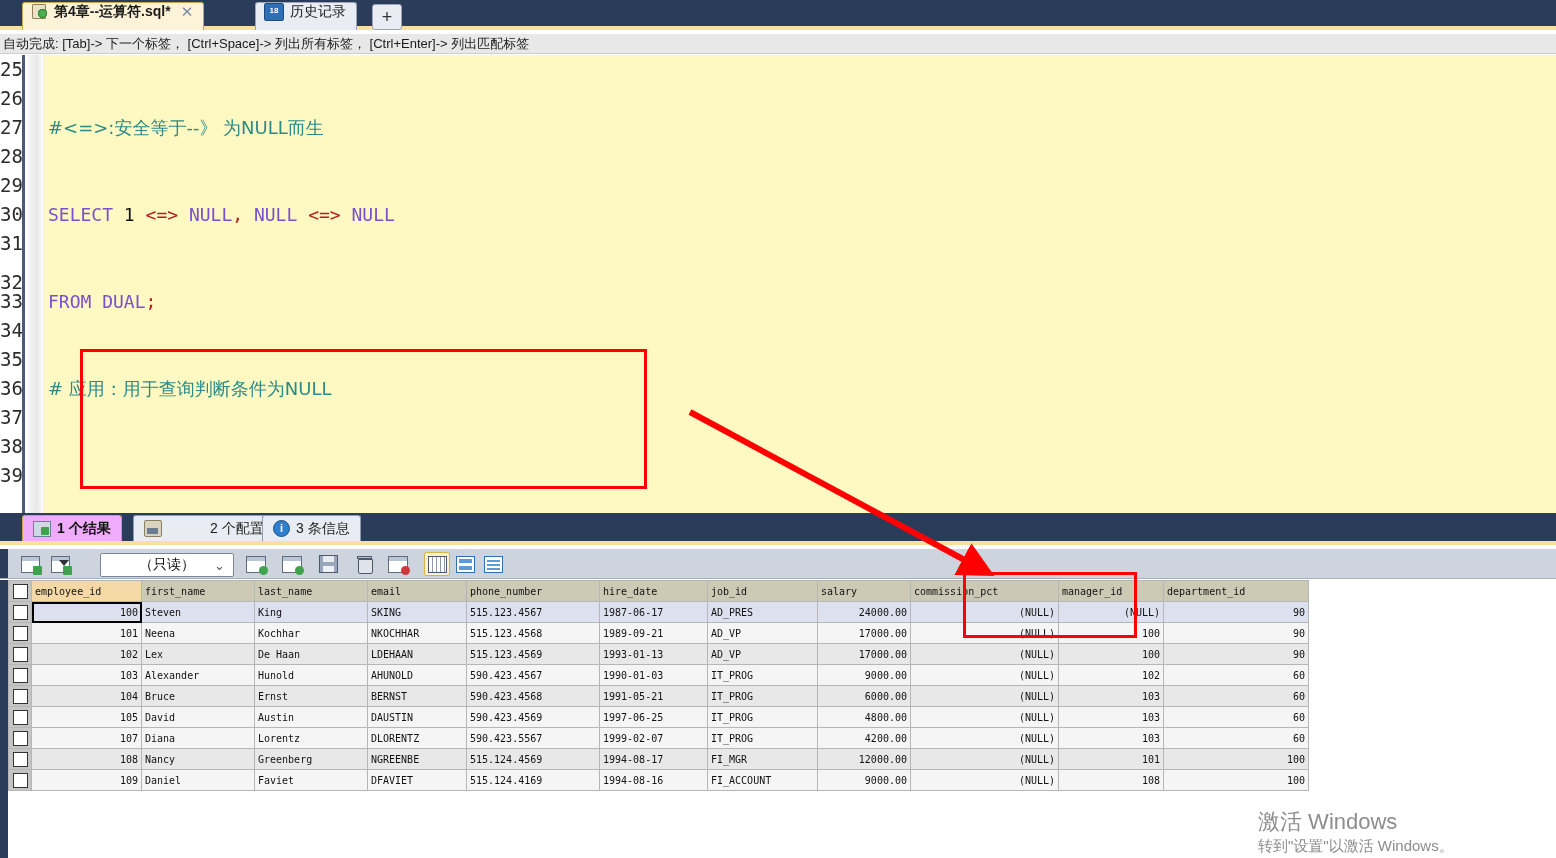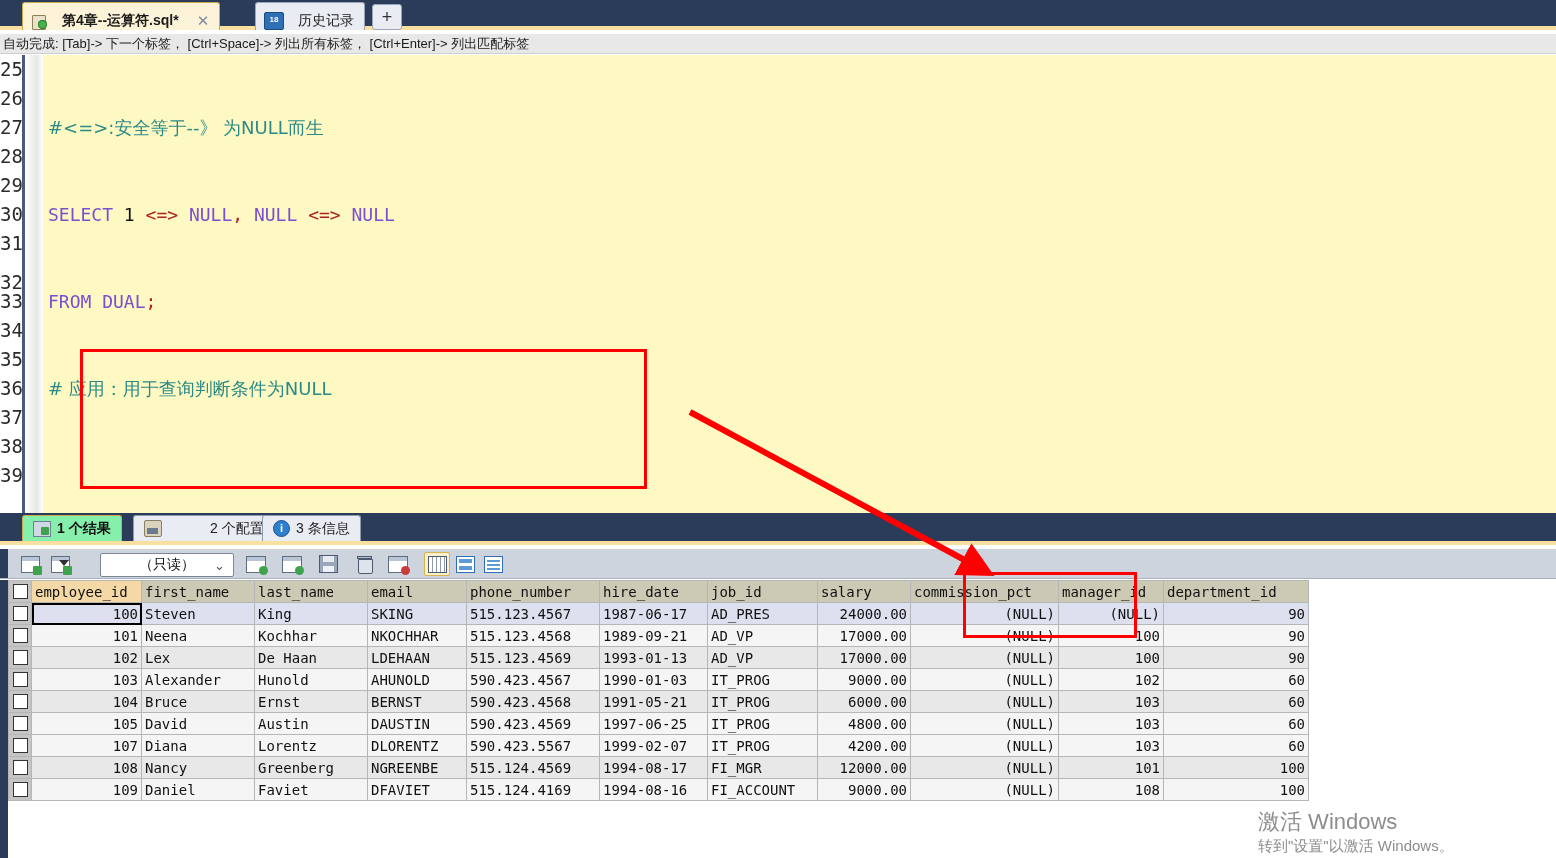--- a/index.html
+++ b/index.html
@@ -13,21 +13,21 @@
 
   
   .tabstrip{
     position:absolute;left:0;top:0;width:1556px;height:30px;
     background:#2b3c5b;
     border-bottom:4px solid #fae0a0;
     box-sizing:border-box;
   }
   .tab{
     position:absolute;top:2px;height:28px;
-    display:flex;align-items:flex-end;gap:14px;
+    display:flex;align-items:flex-start;gap:6px;
     padding:0 10px 0 8px;
     box-sizing:border-box;
     font-size:14px;
     cursor:default;
   }
   .tab.active{
     left:22px;
     background:#fdf3d8;
     color:#1b1b1b;
     font-weight:bold;
@@ -131,21 +131,21 @@
   
   .restabs{
     position:absolute;left:0;top:513px;width:1556px;height:32px;
     background:#2b3c5b;border-bottom:4px solid #fae0a0;box-sizing:border-box;
   }
   .rtab{
     position:absolute;top:2px;height:26px;display:flex;align-items:center;gap:6px;
     padding:0 10px;box-sizing:border-box;font-size:14px;
     border:1px solid #8f9bad;border-bottom:none;border-radius:3px 3px 0 0;
   }
-  .rtab.active{left:22px;background:#86efac;color:#111;font-weight:bold;border-color:#c9a94f;}
+  .rtab.active{left:22px;background:#f0abfc;color:#111;font-weight:bold;border-color:#c9a94f;}
   .rtab.t2{left:133px;background:#e9edf3;color:#222;gap:48px;}
   .rtab.t3{left:262px;background:#e9edf3;color:#222;}
   .ico-grid{width:16px;height:14px;background:#cfd8e3;border:1px solid #6f7f95;position:relative;}
   .ico-grid:after{content:"";position:absolute;left:7px;top:5px;width:8px;height:8px;
     background:#3fa34d;border-radius:1px;}
   .ico-prof{width:16px;height:15px;background:#d9d2bd;border:1px solid #8a7f63;border-radius:2px;position:relative;}
   .ico-prof:after{content:"";position:absolute;left:2px;top:7px;width:11px;height:6px;background:#6b7a8f;}
   .ico-info{width:15px;height:15px;border-radius:50%;background:#2f7fd0;border:1px solid #1b558f;
     color:#fff;font-size:11px;font-weight:bold;text-align:center;line-height:14px;}
 
@@ -199,21 +199,21 @@
   .vw-text:before{content:"";position:absolute;left:2px;top:3px;right:2px;height:2px;
     background:#5d9ad8;box-shadow:0 4px 0 #5d9ad8,0 8px 0 #5d9ad8;}
 
   
   .grid{
     position:absolute;left:0;top:580px;width:1556px;height:278px;
     background:#fff;overflow:hidden;
   }
   .grid:before{content:"";position:absolute;left:0;top:0;width:8px;height:278px;background:#2b3c5b;}
   table.g{border-collapse:collapse;table-layout:fixed;position:absolute;left:8px;top:0;
-    font-family:"DejaVu Sans Mono","Liberation Mono",monospace;font-size:14px;}
+    font-family:"DejaVu Sans Mono","Liberation Mono",monospace;font-size:10px;}
   table.g th,table.g td{
     border:1px solid #b6b6b6;height:21px;padding:0 3px;box-sizing:border-box;
     overflow:hidden;white-space:nowrap;color:#111;
   }
   table.g th{background:#ccc9b4;font-weight:normal;text-align:left;}
   table.g th.first{background:#f4d9a6;}
   table.g th.sel-col{background:#cbc9b6;}
   table.g th.chk,table.g td.chk{background:#c5c5c5;width:23px;padding:0;text-align:center;}
   table.g td.chk .cb{width:13px;height:13px;border:1px solid #333;background:#fff;
     display:inline-block;margin-top:3px;}

